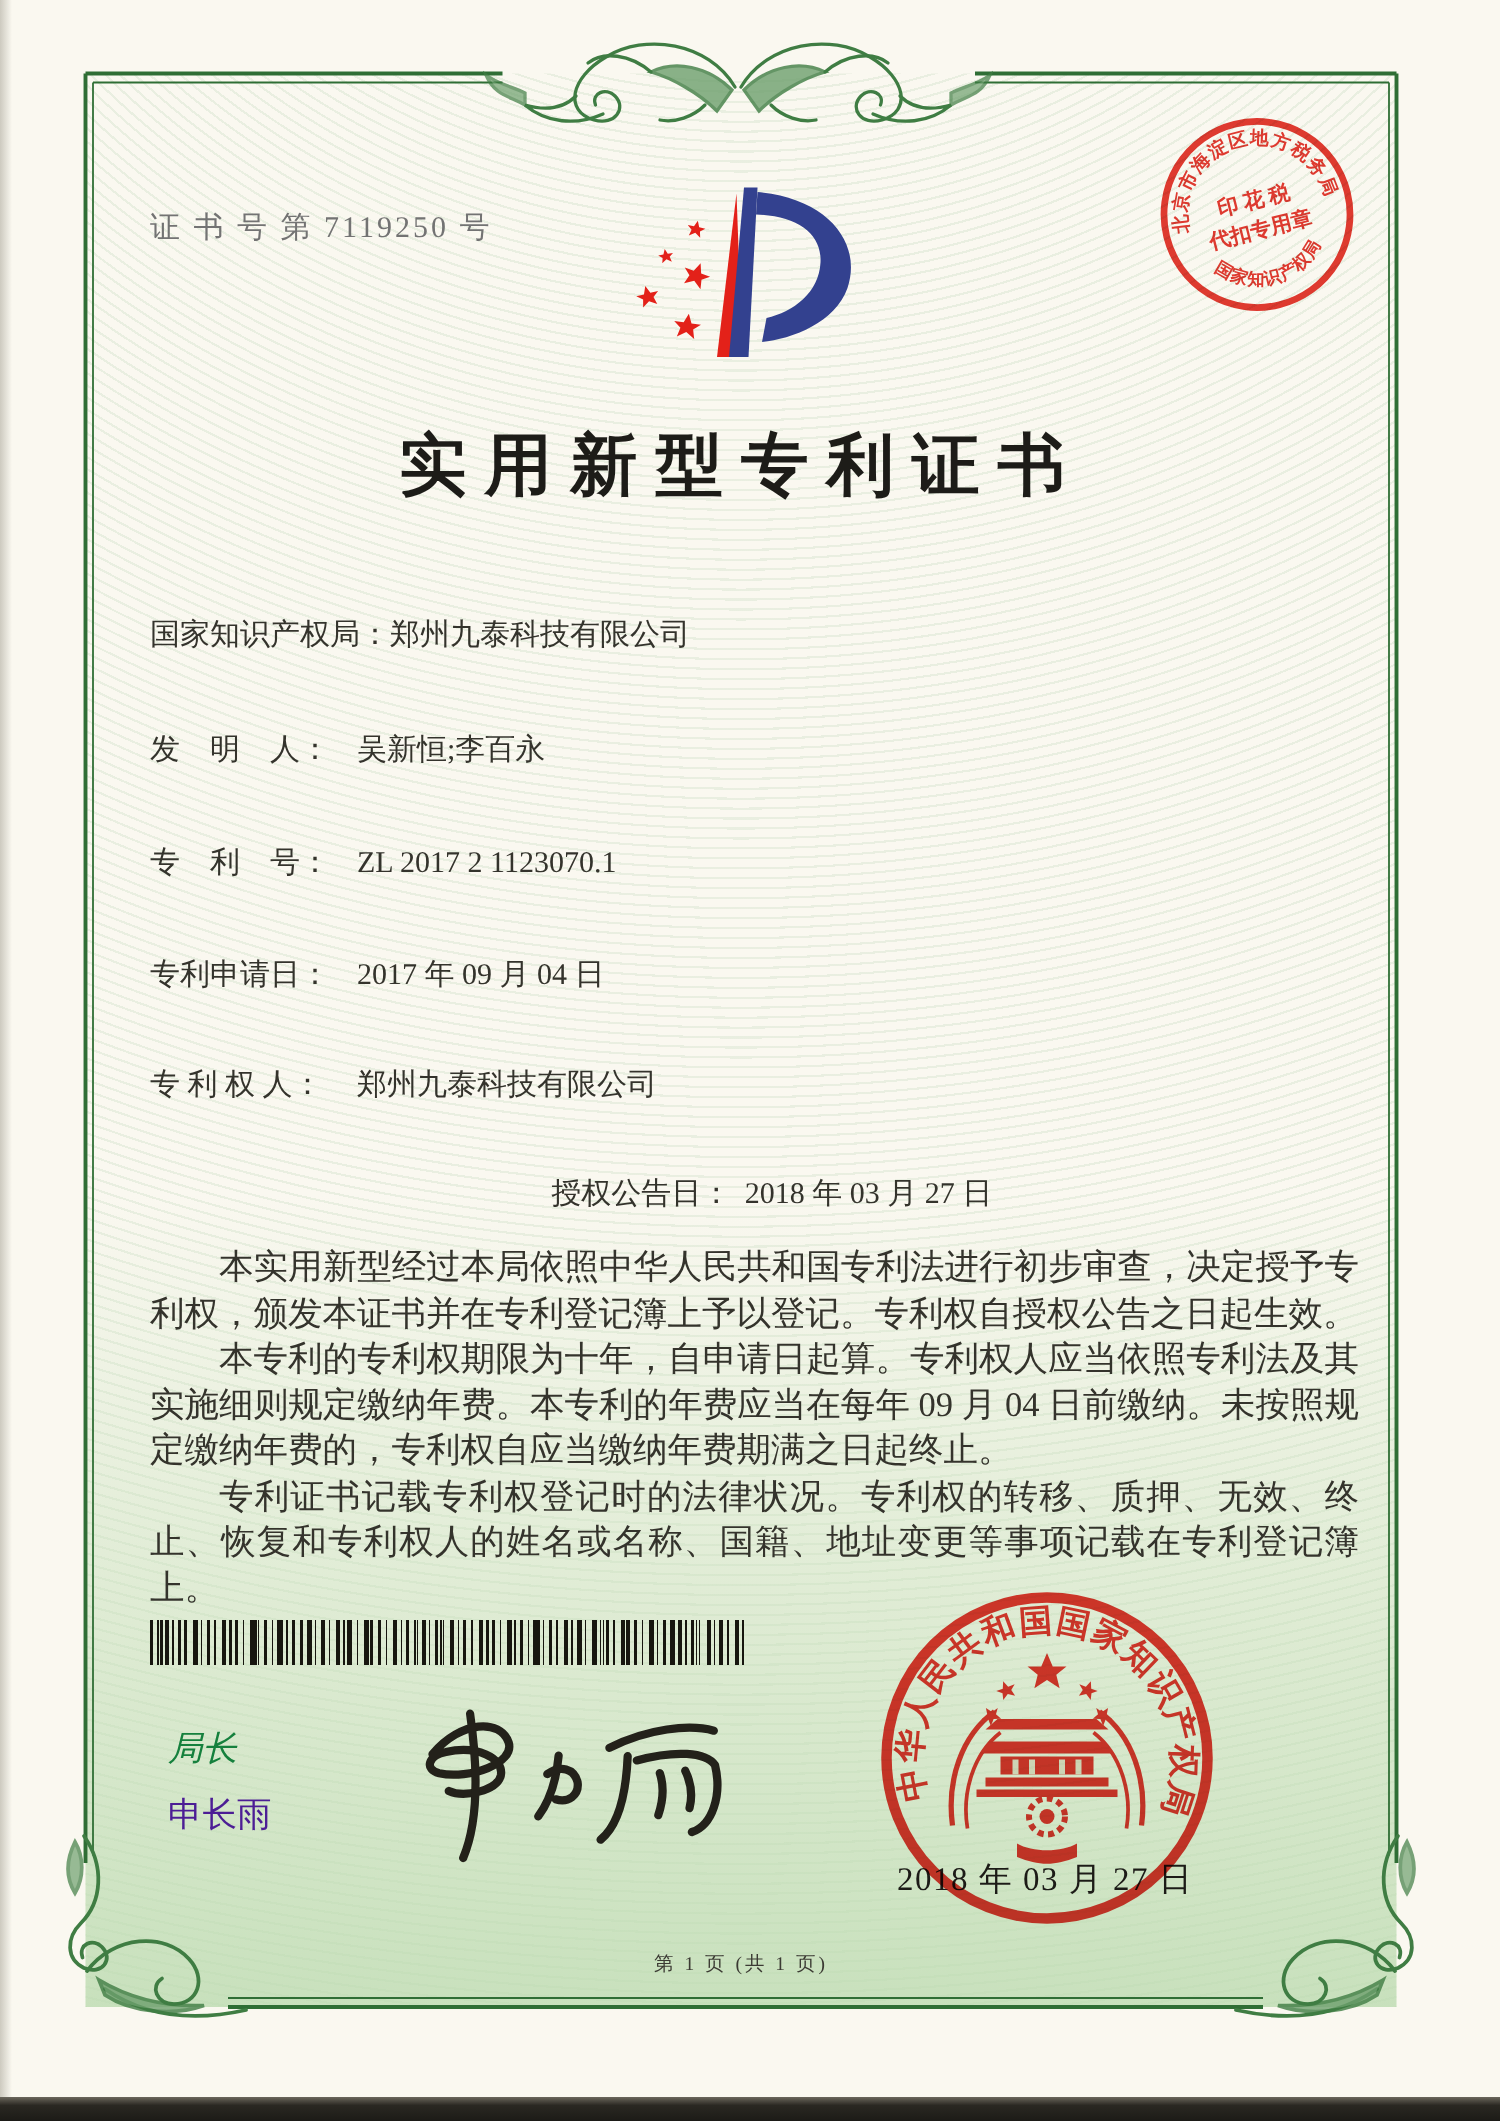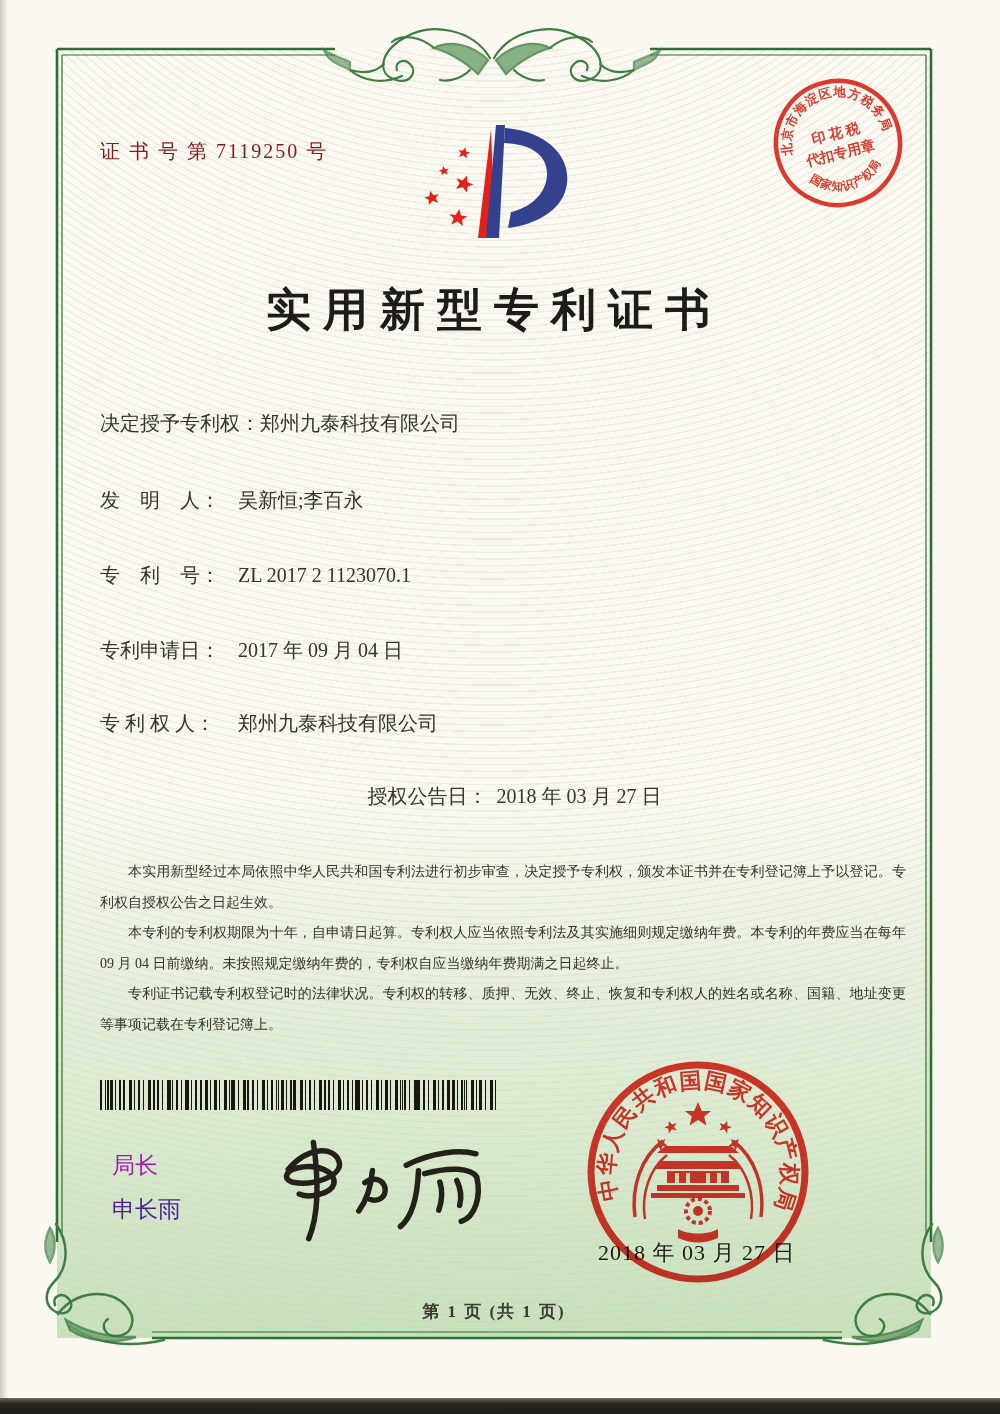--- a/index.html
+++ b/index.html
@@ -12,42 +12,42 @@
   .abs{position:absolute;}
   
   #guilloche{
     left:57px;top:49px;width:874px;height:1289px;
     background-image:
       linear-gradient(180deg, rgba(214,232,203,0) 0%, rgba(214,232,203,0) 58%,
         rgba(198,224,186,0.45) 76%, rgba(186,218,174,0.78) 100%),
       repeating-radial-gradient(140% 90% at 50% -30%,
         rgba(120,175,120,0.13) 0 1.5px, rgba(0,0,0,0) 1.5px 7px);
   }
-  #cert-no{left:100px;top:138px;font-size:20px;letter-spacing:2px;color:#7f1d1d;}
+  #cert-no{left:100px;top:138px;font-size:20px;letter-spacing:2px;color:#737373;}
   #title{left:57px;top:280px;width:874px;text-align:center;
     font-size:45px;font-weight:700;letter-spacing:12px;color:#1d1c18;}
   .field-row{left:100px;width:820px;font-size:20px;line-height:26px;color:#34332c;}
   .field-label{display:inline-block;min-width:138px;}
-  #paras{left:100px;top:830px;width:806px;font-size:14px;line-height:30.5px;color:#34332c;margin-top:27px;}
+  #paras{left:100px;top:830px;width:806px;font-size:23px;line-height:30.5px;color:#34332c;}
   #paras p{margin:0;text-indent:2em;text-align:justify;}
   #barcode{
     left:100px;top:1080px;width:397px;height:30px;
     background-image:
       repeating-linear-gradient(90deg,#17160f 0 2px,transparent 2px 5px,
         #17160f 5px 6px,transparent 6px 10px,#17160f 10px 13px,transparent 13px 15px,
         #17160f 15px 16px,transparent 16px 19px),
       repeating-linear-gradient(90deg,transparent 0 7px,#17160f 7px 9px,transparent 9px 23px,
         #17160f 23px 24px,transparent 24px 31px);
   }
-  #director-title{left:112px;top:1150px;font-size:23px;color:#a21caf;}
+  #director-title{left:112px;top:1150px;font-size:23px;color:#15803d;font-style:italic;}
   #director-name{left:112px;top:1194px;font-size:23px;color:#4c1d95;}
   #seal-date{left:598px;top:1238px;font-size:22px;letter-spacing:1px;color:#1c1b17;z-index:3;}
   #office-seal{left:583px;top:1057px;z-index:4;mix-blend-mode:multiply;opacity:.92;}
   #tax-stamp{left:763px;top:68px;z-index:4;mix-blend-mode:multiply;opacity:.9;transform:rotate(-14deg);}
-  #footer{left:57px;top:1300px;width:874px;text-align:center;font-size:17px;color:#3b3a33;letter-spacing:2px;font-weight:bold;}
+  #footer{left:57px;top:1300px;width:874px;text-align:center;font-size:13px;color:#3b3a33;letter-spacing:2px;}
   #scan-strip{left:0;top:1398px;width:1000px;height:16px;
     background:linear-gradient(180deg,#6b675c 0%,#2a2822 35%,#1c1b17 100%);}
   #edge-shadow{left:0;top:0;width:8px;height:1414px;
     background:linear-gradient(90deg,rgba(120,115,100,.35),rgba(120,115,100,0));}
   svg{display:block;}
 </style>
 </head>
 <body>
 
 <div id="page">
@@ -134,21 +134,21 @@
       <textPath href="#taxBot" startOffset="50%" text-anchor="middle">国家知识产权局</textPath>
     </text>
     <text x="75" y="70" text-anchor="middle" fill="#e0251b" font-size="14" font-weight="700">印 花 税</text>
     <text x="75" y="90" text-anchor="middle" fill="#e0251b" font-size="14" font-weight="700">代扣专用章</text>
   </svg>
 
   <div id="cert-no" class="abs">证 书 号 第 7119250 号</div>
   <div id="title" class="abs">实用新型专利证书</div>
 
   <div class="abs field-row" style="top:410px;">
-    <span class="field-label">决定授予专利权：</span><span>郑州九泰科技有限公司</span>
+    <span class="field-label">国家知识产权局：</span><span>郑州九泰科技有限公司</span>
   </div>
   <div class="abs field-row" style="top:487px;">
     <span class="field-label">发　明　人：</span><span>吴新恒;李百永</span>
   </div>
   <div class="abs field-row" style="top:562px;">
     <span class="field-label">专　利　号：</span><span>ZL 2017 2 1123070.1</span>
   </div>
   <div class="abs field-row" style="top:637px;">
     <span class="field-label">专利申请日：</span><span>2017 年 09 月 04 日</span>
   </div>

